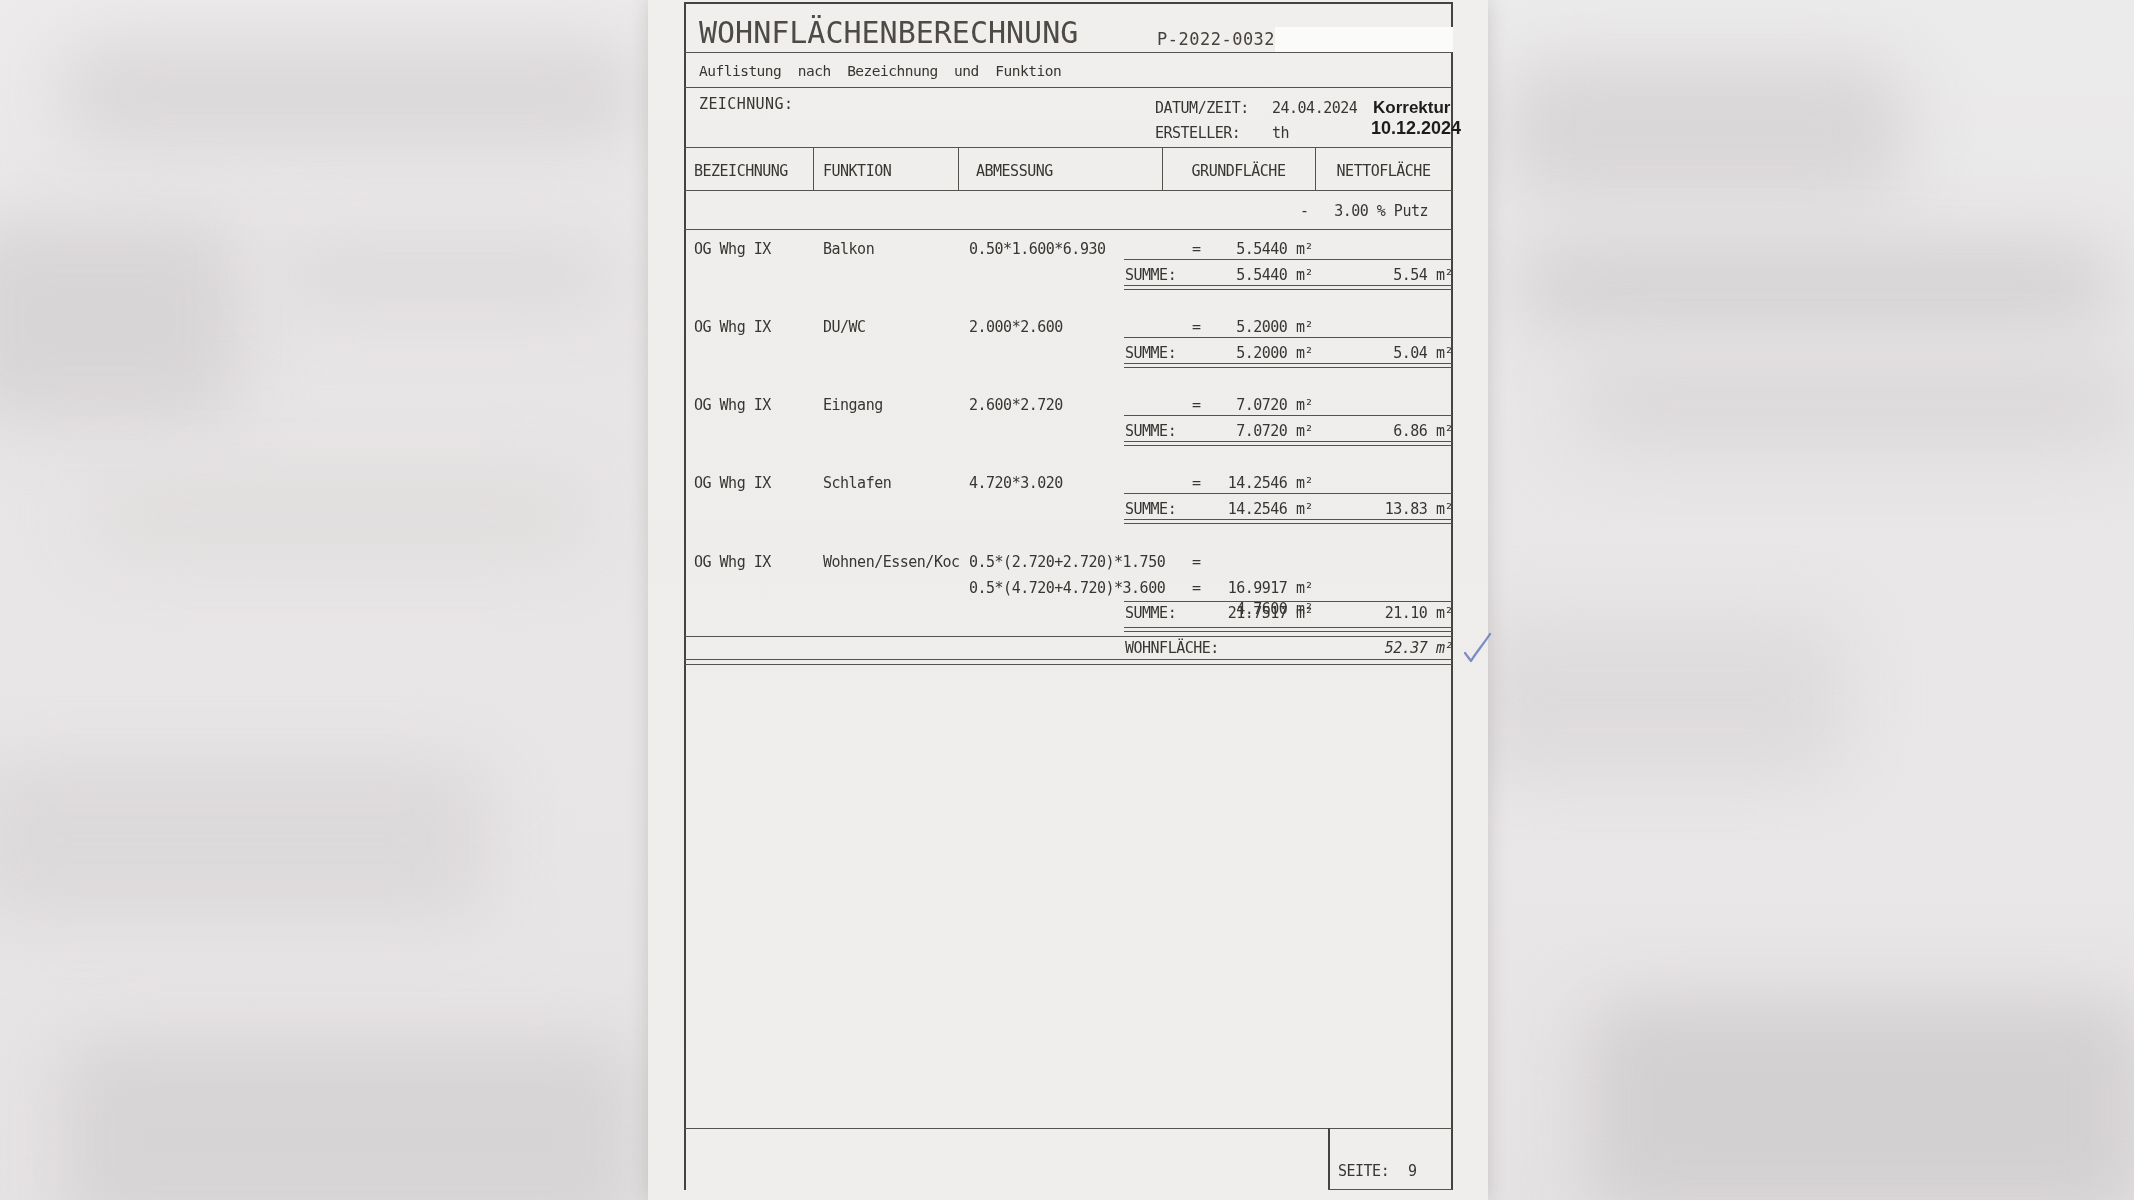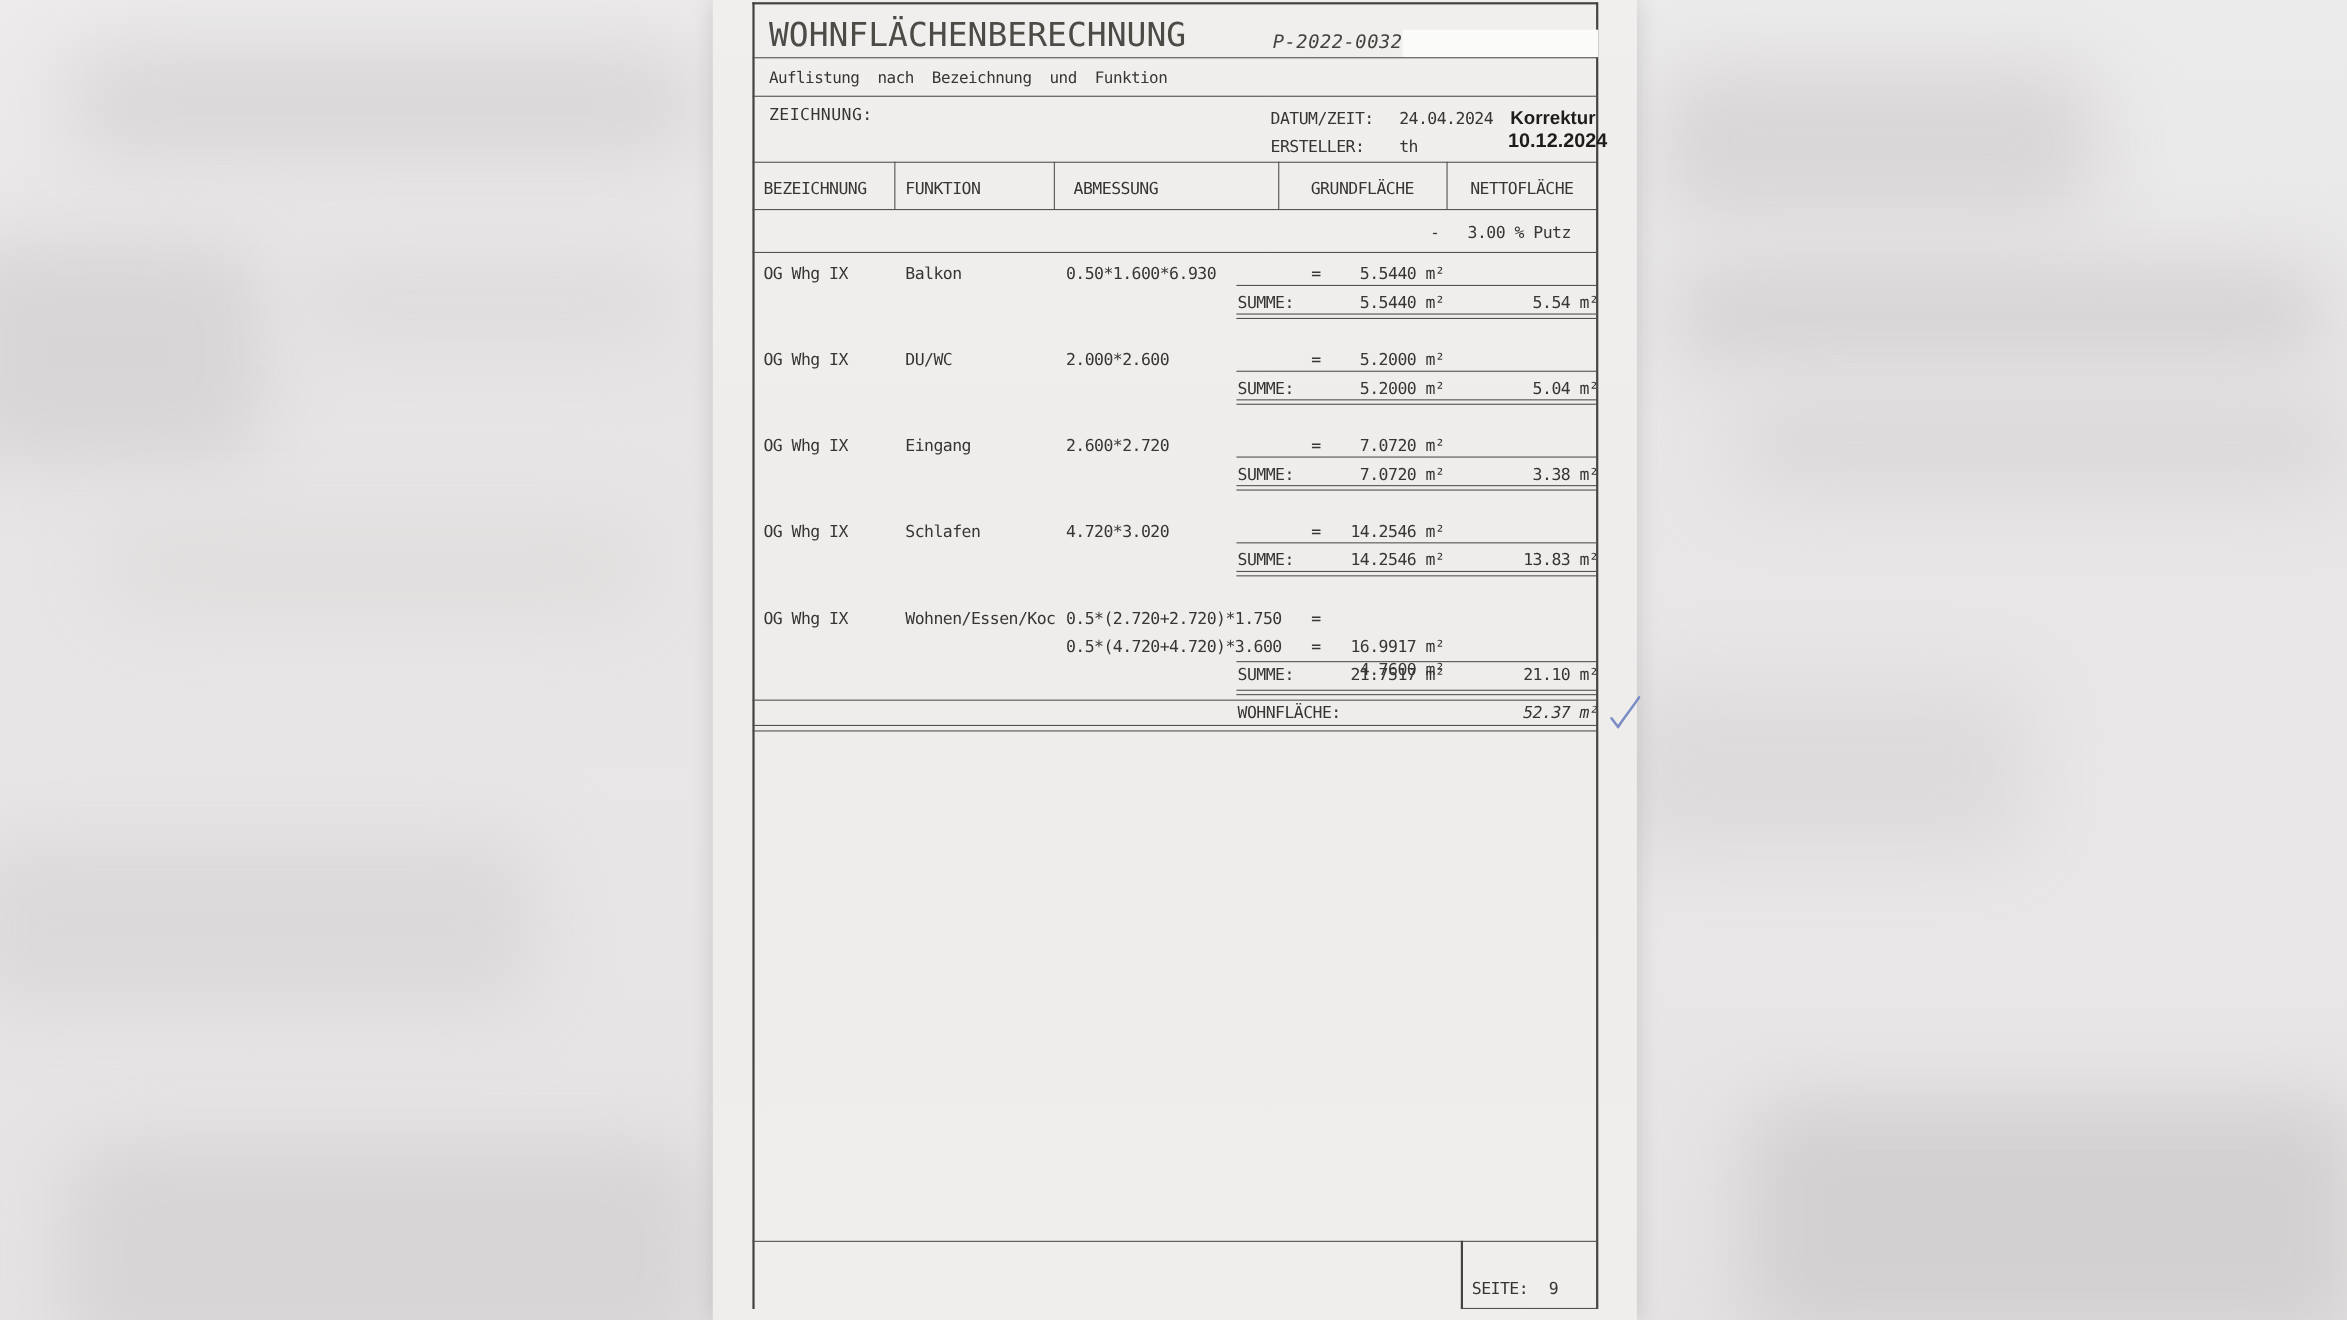--- a/index.html
+++ b/index.html
@@ -13,21 +13,21 @@
   .smudge{position:absolute;filter:blur(34px);border-radius:40px;}
   
   .page{position:absolute;left:648px;top:0;width:840px;height:1200px;
         background:linear-gradient(180deg,#f1efed 0%,#efedeb 45%,#f0eeec 100%);
         box-shadow:0 0 18px rgba(60,55,55,.18);}
   .cad{font-family:"DejaVu Sans Mono",monospace;color:#383632;font-size:15px;
        line-height:15px;letter-spacing:-0.5px;white-space:pre;}
   .cad-title{font-family:"DejaVu Sans Mono",monospace;color:#4e4b47;font-size:30px;
        line-height:30px;letter-spacing:0px;white-space:pre;font-weight:400;}
   .cad-doc{font-family:"DejaVu Sans Mono",monospace;color:#45423e;font-size:17px;
-       line-height:17px;letter-spacing:0.5px;white-space:pre;font-style:italic;}
+       line-height:17px;letter-spacing:0.5px;white-space:pre;}
   .note-text{font-family:"DejaVu Sans",sans-serif;color:#3b3935;font-size:10.5px;
        line-height:13px;letter-spacing:-0.1px;white-space:pre;}
   .pen-bold{font-family:"Liberation Sans",sans-serif;font-weight:bold;color:#1d1c1b;
        font-size:17px;line-height:17px;white-space:pre;}
   .hr{position:absolute;height:1px;background:#55524e;}
   .hr2{position:absolute;height:2px;background:#45423f;}
   .vr{position:absolute;width:1px;background:#55524e;}
   .vr2{position:absolute;width:2px;background:#45423f;}
   .val{left:500px;width:165px;text-align:right;}
   .netto{left:645px;width:160px;text-align:right;}
@@ -124,21 +124,21 @@
 
     <div class="row-block" style="top:398px;">
       <span class="cad abs" style="left:46px;top:0;">OG Whg IX</span>
       <span class="cad abs" style="left:175px;top:0;">Eingang</span>
       <span class="cad abs" style="left:321px;top:0;">2.600*2.720</span>
       <span class="cad abs" style="left:544px;top:0;">=</span>
       <span class="cad abs val" style="top:0;">7.0720 m²</span>
       <div class="hr" style="left:476px;top:17px;width:328px;"></div>
       <span class="cad abs" style="left:477px;top:26px;">SUMME:</span>
       <span class="cad abs val" style="top:26px;">7.0720 m²</span>
-      <span class="cad abs netto" style="top:26px;">3.38 m²</span>
+      <span class="cad abs netto" style="top:26px;">6.86 m²</span>
       <div class="hr" style="left:476px;top:43px;width:328px;"></div>
       <div class="hr" style="left:476px;top:47px;width:328px;"></div>
     </div>
 
     <div class="row-block" style="top:476px;">
       <span class="cad abs" style="left:46px;top:0;">OG Whg IX</span>
       <span class="cad abs" style="left:175px;top:0;">Schlafen</span>
       <span class="cad abs" style="left:321px;top:0;text-align:right;">4.720*3.020</span>
       <span class="cad abs" style="left:544px;top:0;">=</span>
       <span class="cad abs val" style="top:0;">14.2546 m²</span>

